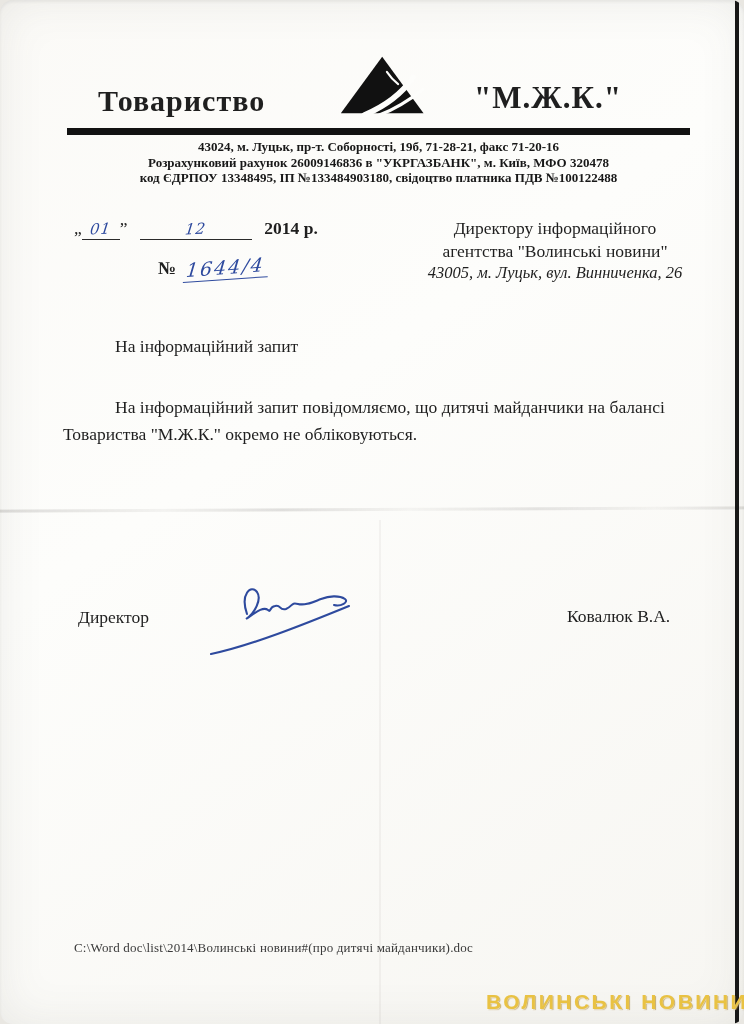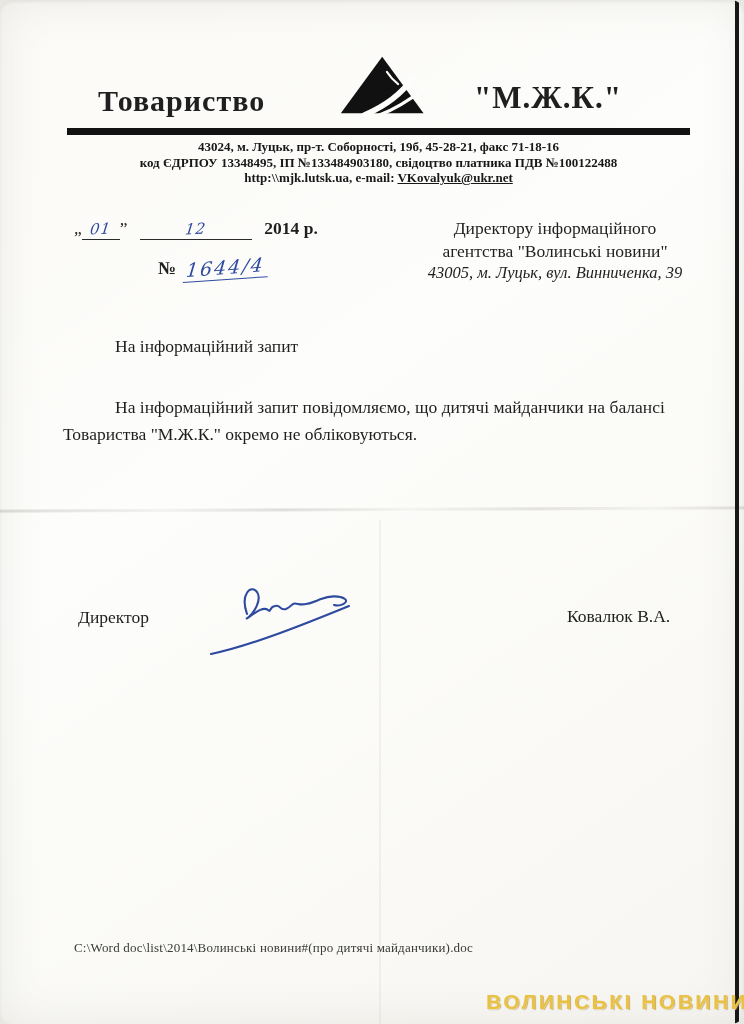--- a/index.html
+++ b/index.html
@@ -79,39 +79,39 @@
       <path d="M44,65 C62,58 76,49 90,38" stroke="#fdfdfb" stroke-width="3.5" fill="none" stroke-linecap="round"></path>
       <path d="M52,19 C56,25 60,29 64,32" stroke="#fdfdfb" stroke-width="2.2" fill="none" stroke-linecap="round"></path>
     </svg>
   </div>
 
   <div class="abs org-name">"М.Ж.К."</div>
 
   <div class="abs rule"></div>
 
   <div class="abs addr">
-    <div>43024, м. Луцьк, пр-т. Соборності, 19б, 45-28-21, факс 71-18-16</div>
+    <div>43024, м. Луцьк, пр-т. Соборності, 19б, 71-28-21, факс 71-20-16</div>
+    <div>Розрахунковий рахунок 26009146836 в "УКРГАЗБАНК", м. Київ, МФО 320478</div>
     <div>код ЄДРПОУ 13348495, ІП №133484903180, свідоцтво платника ПДВ №100122488</div>
-    <div><span>http:\\mjk.lutsk.ua, e-mail: </span><span class="email">VKovalyuk@ukr.net</span></div>
   </div>
 
   <div class="abs dateline">
     <span>„</span><span class="underfield" style="width:38px;"><span class="hand">01</span></span><span>”</span>
     <span class="underfield" style="width:112px;margin-left:8px;"><span class="hand">12</span></span>
     <span style="margin-left:8px;font-weight:bold;">2014 р.</span>
   </div>
 
   <div class="abs numline">
     <span>№</span><span class="hand-num">1644/4</span>
   </div>
 
   <div class="abs recipient">
     <div>Директору інформаційного</div>
     <div>агентства "Волинські новини"</div>
-    <div class="addr-line">43005, м. Луцьк, вул. Винниченка, 39</div>
+    <div class="addr-line">43005, м. Луцьк, вул. Винниченка, 26</div>
   </div>
 
   <div class="abs body-par">На інформаційний запит повідомляємо, що дитячі майданчики на балансі Товариства "М.Ж.К." окремо не обліковуються.</div>
   <div class="abs subject">На інформаційний запит</div>
 
   <div class="abs crease-h"></div>
   <div class="abs crease-v"></div>
   <div class="abs edge-line"></div>
 
   <div class="abs sig-title">Директор</div>

